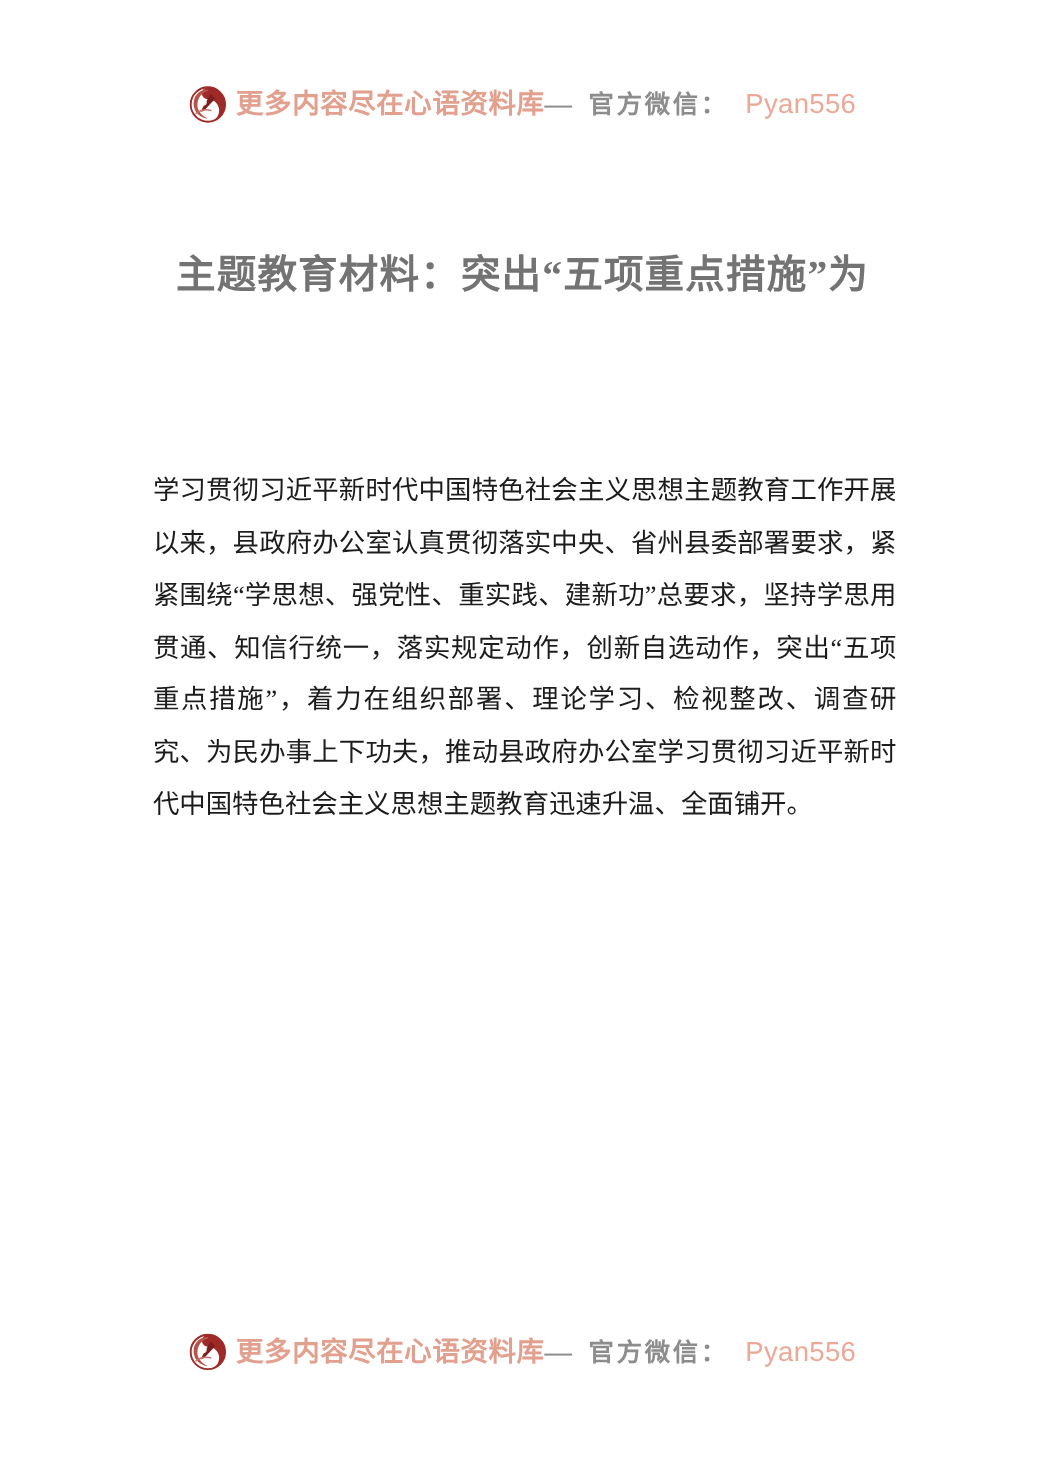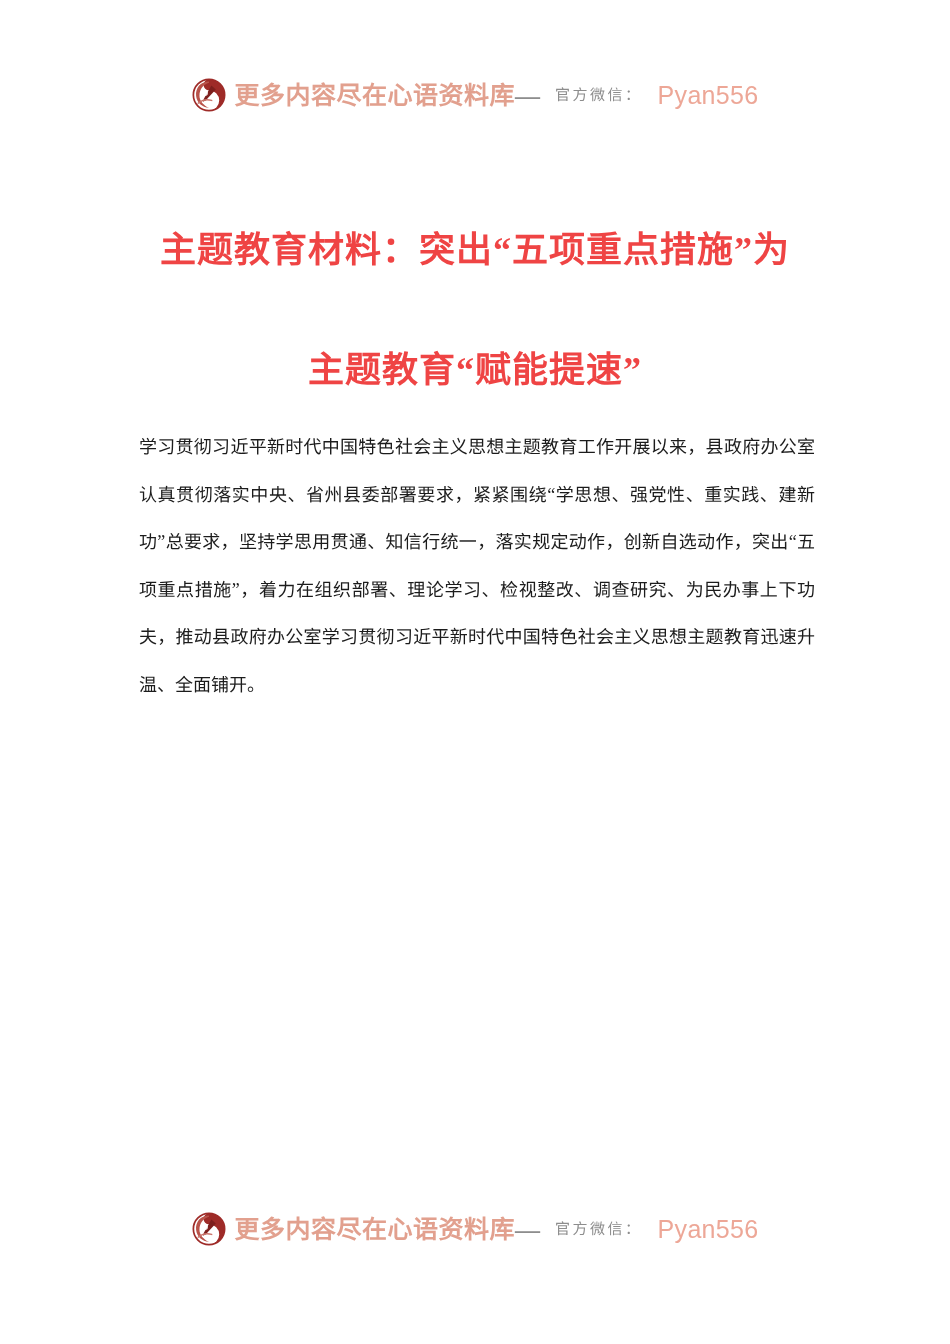--- a/index.html
+++ b/index.html
@@ -56,22 +56,22 @@
   }
   .wm-dash {
     font-family: "Liberation Serif", "DejaVu Serif", serif;
     font-size: 25px;
     font-weight: 700;
     color: #8d8d8d;
     line-height: 1;
   }
   .wm-official {
     font-family: "Liberation Serif", "DejaVu Serif", serif;
-    font-size: 15px;
-    font-weight: 400;
+    font-size: 23px;
+    font-weight: 700;
     color: #8d8d8d;
     letter-spacing: 2.5px;
     line-height: 1;
     margin-left: 15px;
   }
   .wm-handle {
     font-family: "Liberation Sans", "DejaVu Sans", sans-serif;
     font-size: 25px;
     font-weight: 400;
     color: #eda797;
@@ -83,39 +83,39 @@
   
   .doc-title {
     position: absolute;
     left: 130px;
     top: 166px;
     width: 690px;
     text-align: center;
     font-family: "Liberation Serif", "DejaVu Serif", serif;
     font-weight: 700;
     font-size: 36px;
-    color: #ef4444;
+    color: #737373;
     letter-spacing: 1px;
     line-height: 120px;
   }
   .doc-title .tl {
     display: block;
     height: 120px;
   }
 
   
   .body-block {
     position: absolute;
     left: 139px;
     top: 424px;
     width: 676px;
   }
   .para {
     font-family: "Liberation Serif", "DejaVu Serif", serif;
-    font-size: 18px;
+    font-size: 24px;
     color: #1c1c1c;
     line-height: 47.5px;
     text-align: justify;
     text-justify: inter-ideograph;
     margin: 0;
     letter-spacing: 0px;
     text-align-last: left;
   }
   .para + .para { margin-top: 0; }
 </style>
@@ -142,21 +142,20 @@
       <circle cx="50" cy="50" r="46" fill="none" stroke="#9e2b28" stroke-width="5"></circle>
     </svg>
     <span class="wm-brand">更多内容尽在心语资料库</span>
     <span class="wm-dash">—</span>
     <span class="wm-official">官方微信：</span>
     <span class="wm-handle">Pyan556</span>
   </div>
 
   <h1 class="doc-title">
     <span class="tl">主题教育材料：突出“五项重点措施”为</span>
-    <span class="tl">主题教育“赋能提速”</span>
   </h1>
 
   <div class="body-block">
     <p class="para">学习贯彻习近平新时代中国特色社会主义思想主题教育工作开展以来，县政府办公室认真贯彻落实中央、省州县委部署要求，紧紧围绕“学思想、强党性、重实践、建新功”总要求，坚持学思用贯通、知信行统一，落实规定动作，创新自选动作，突出“五项重点措施”，着力在组织部署、理论学习、检视整改、调查研究、为民办事上下功夫，推动县政府办公室学习贯彻习近平新时代中国特色社会主义思想主题教育迅速升温、全面铺开。</p>
   </div>
 
   <div class="watermark watermark-footer">
     <svg class="wm-logo" viewBox="0 0 100 100" aria-hidden="true">
       <defs>
         <clipPath id="wmClipB">

